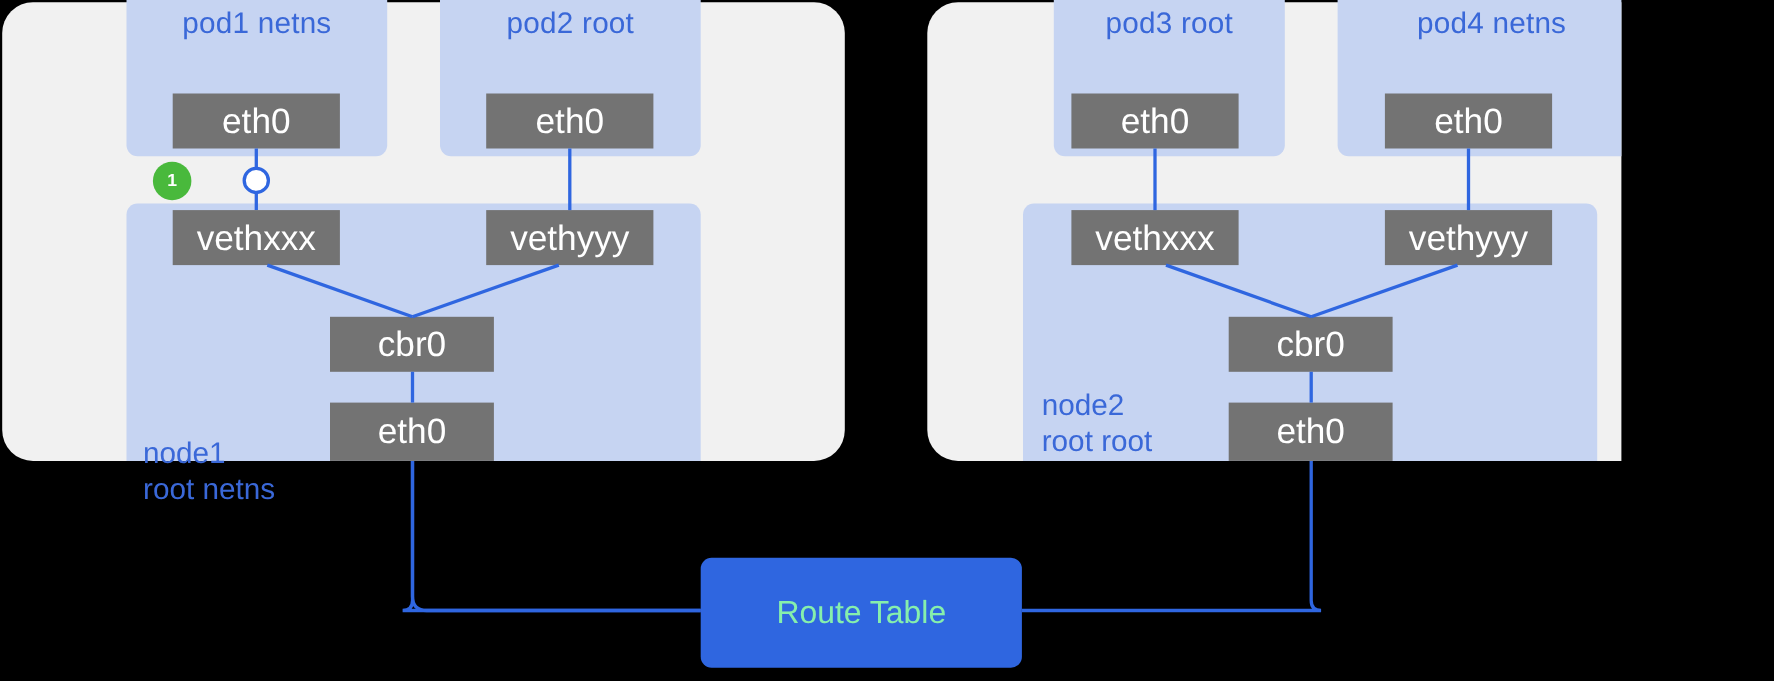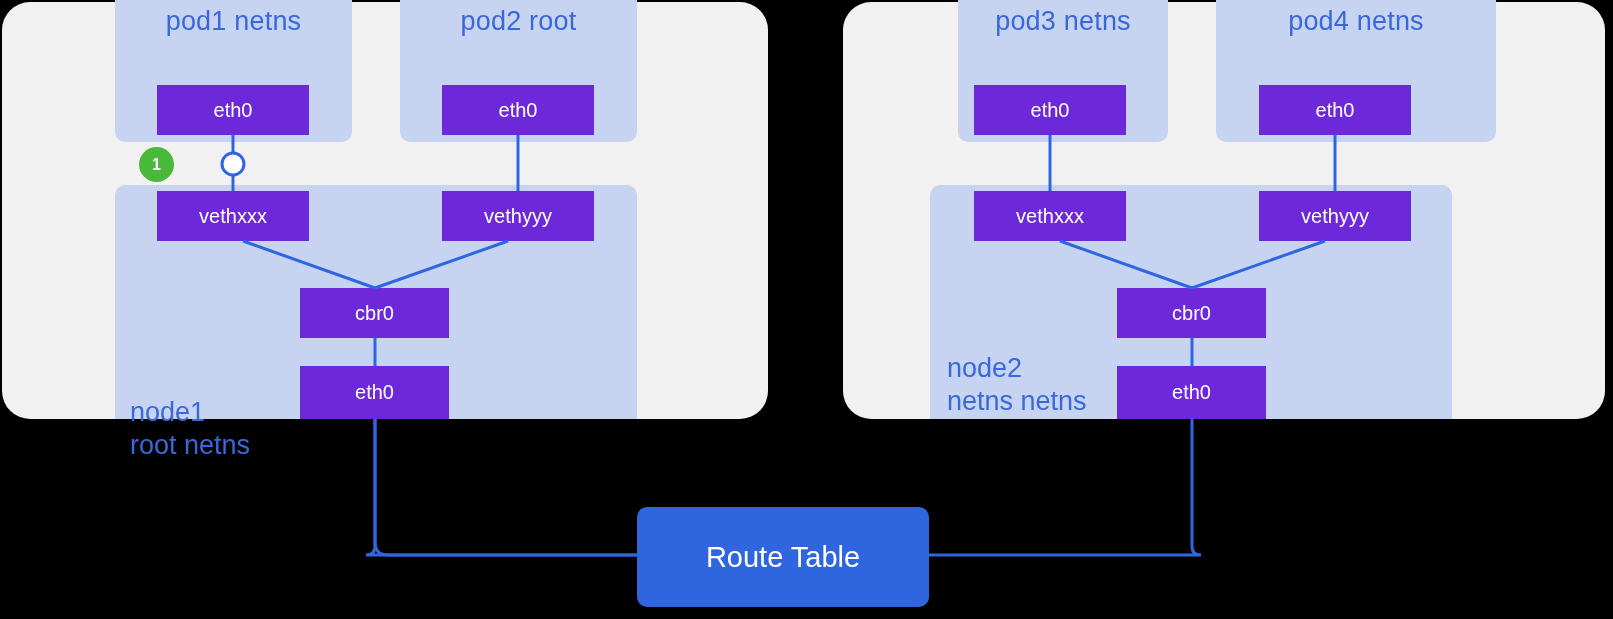--- a/index.html
+++ b/index.html
@@ -2,21 +2,21 @@
 <html><head>
 <meta charset="utf-8">
 <style>
   html, body {
     margin: 0;
     padding: 0;
     background: #000000;
   }
   #canvas {
     position: relative;
-    width: 1613px;
+    width: 1474px;
     height: 619px;
     background: #000000;
     font-family: "Liberation Sans", sans-serif;
     overflow: hidden;
   }
   .node-card {
     position: absolute;
     background: #f1f1f1;
     border-radius: 28px;
   }
@@ -42,31 +42,31 @@
   }
   .root-label {
     position: absolute;
     color: #3a68d8;
     font-size: 27px;
     line-height: 33px;
     white-space: pre-line;
   }
   .dev-box {
     position: absolute;
-    background: #6d28d9;
+    background: #737373;
     color: #ffffff;
-    font-size: 20px;
+    font-size: 32px;
     display: flex;
     align-items: center;
     justify-content: center;
   }
   .route-box {
     position: absolute;
     background: #2f66e0;
-    color: #ffffff;
+    color: #86efac;
     font-size: 29px;
     border-radius: 10px;
     display: flex;
     align-items: center;
     justify-content: center;
   }
   .badge {
     position: absolute;
     background: #49b93c;
     color: #ffffff;
@@ -120,32 +120,32 @@
   <div class="dev-box" style="left:157px; top:191px; width:152px; height:50px;">vethxxx</div>
   <div class="dev-box" style="left:442px; top:191px; width:152px; height:50px;">vethyyy</div>
   <div class="dev-box" style="left:300px; top:288px; width:149px; height:50px;">cbr0</div>
   <div class="dev-box" style="left:300px; top:366px; width:149px; height:53px;">eth0</div>
 
   <div class="badge" style="left:139px; top:147px; width:35px; height:35px;">1</div>
 
   <div class="node-card" style="left:843px; top:2px; width:762px; height:417px;"></div>
 
   <div class="pod-box" style="left:958px; top:-12px; width:210px; height:154px;">
-    <div class="pod-label">pod3 netns</div>
+    <div class="pod-label">pod3 root</div>
   </div>
   <div class="dev-box" style="left:974px; top:85px; width:152px; height:50px;">eth0</div>
 
   <div class="pod-box" style="left:1216px; top:-12px; width:280px; height:154px;">
     <div class="pod-label">pod4 netns</div>
   </div>
   <div class="dev-box" style="left:1259px; top:85px; width:152px; height:50px;">eth0</div>
 
   <div class="root-box" style="left:930px; top:185px; width:522px; height:234px;">
     <div class="root-label" style="left:17px; top:167px;">node2
-netns netns</div>
+root root</div>
   </div>
   <div class="dev-box" style="left:974px; top:191px; width:152px; height:50px;">vethxxx</div>
   <div class="dev-box" style="left:1259px; top:191px; width:152px; height:50px;">vethyyy</div>
   <div class="dev-box" style="left:1117px; top:288px; width:149px; height:50px;">cbr0</div>
   <div class="dev-box" style="left:1117px; top:366px; width:149px; height:53px;">eth0</div>
 
   <div class="route-box" style="left:637px; top:507px; width:292px; height:100px;">Route Table</div>
 
   <svg class="wires" viewBox="0 0 1613 619">
 

